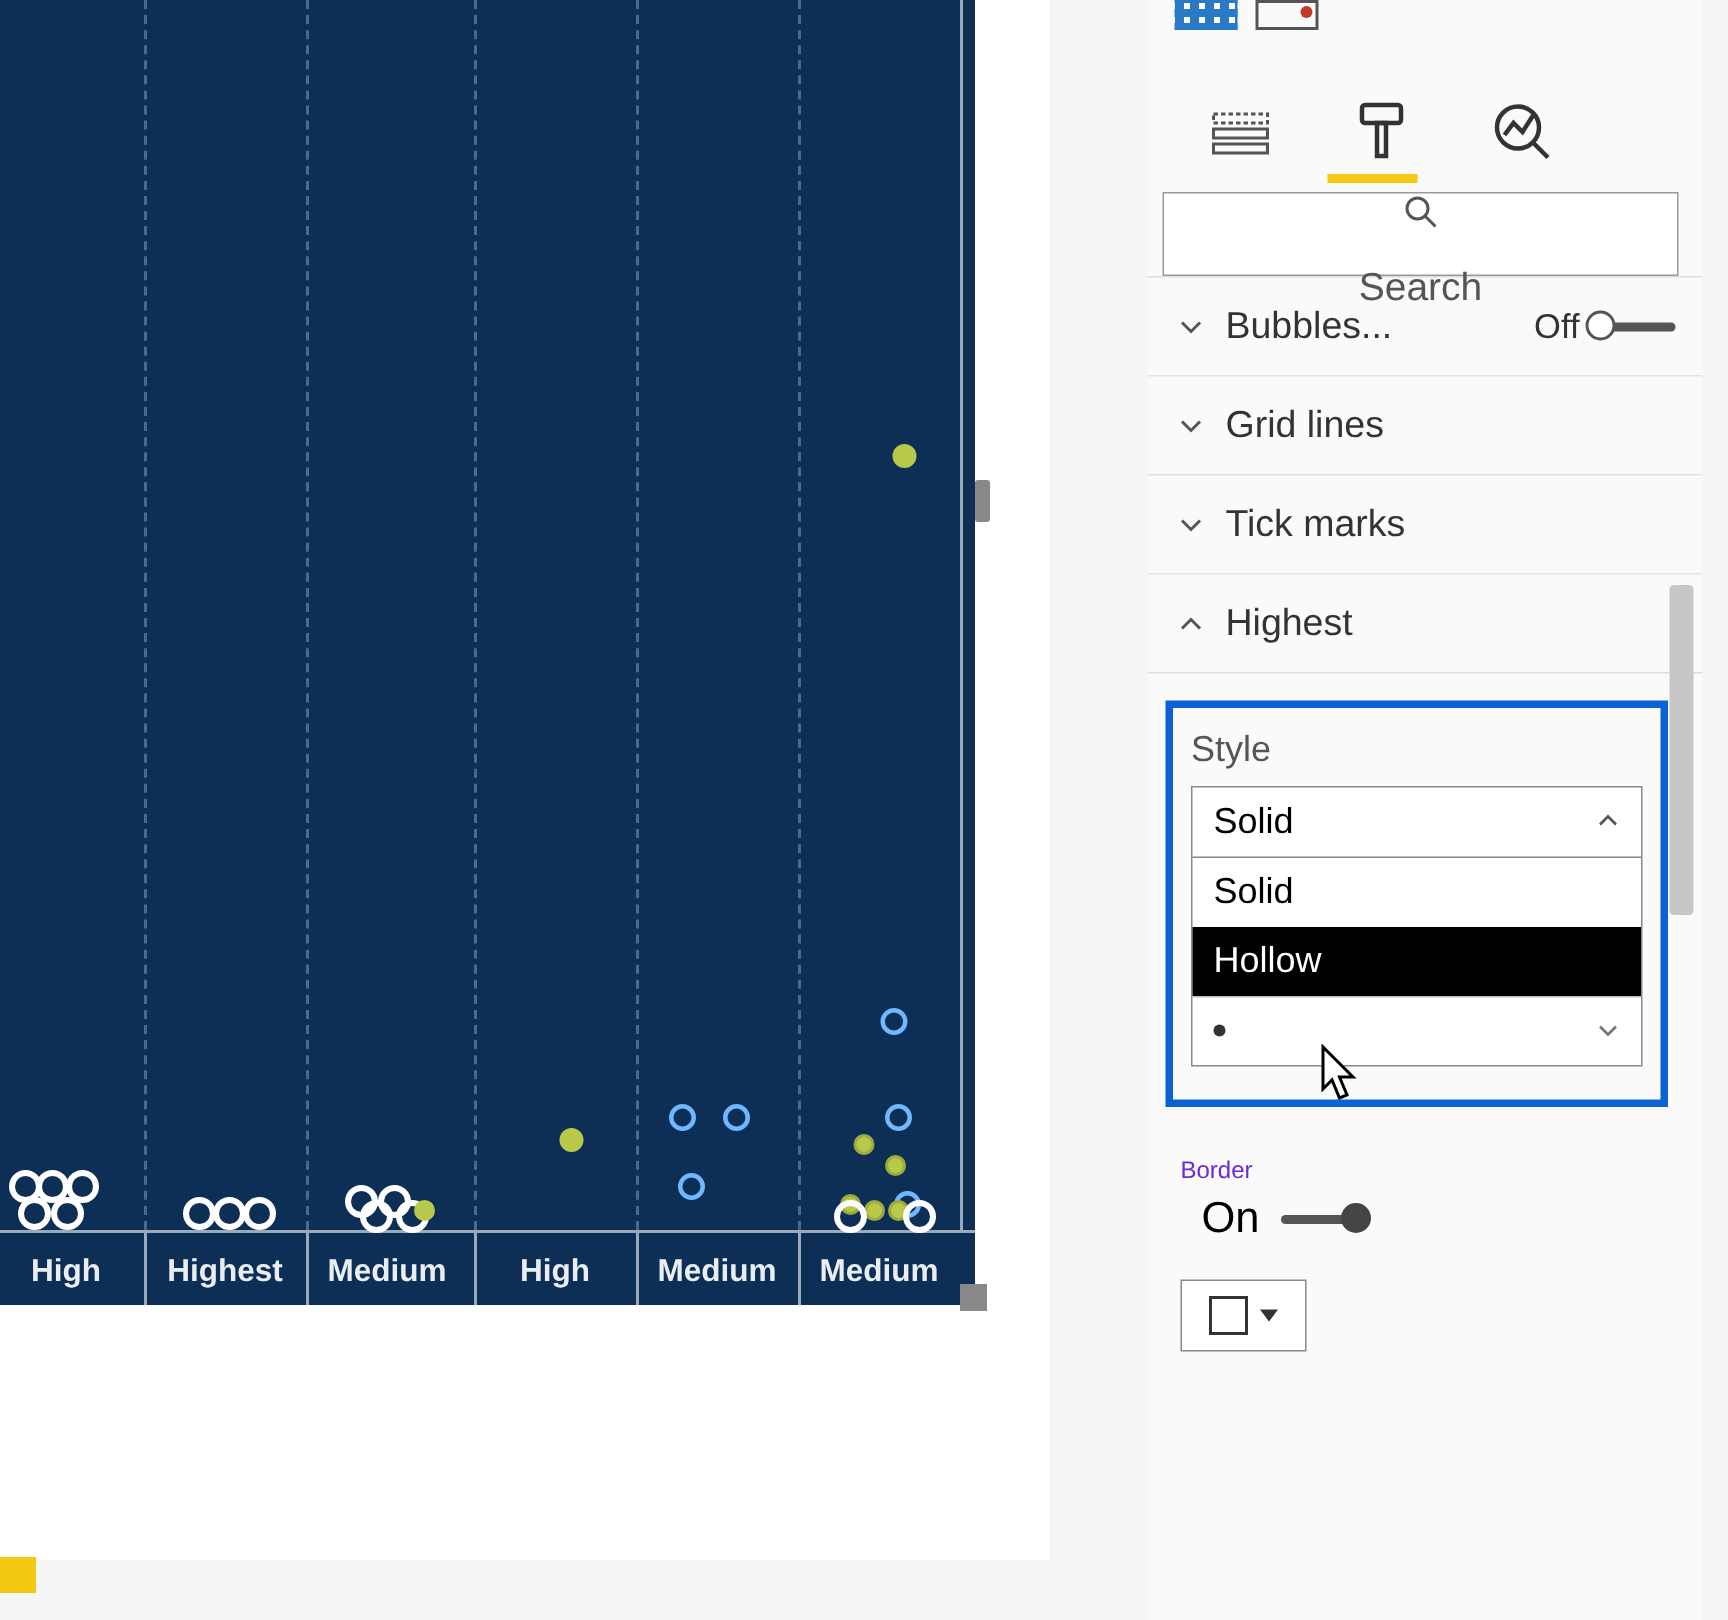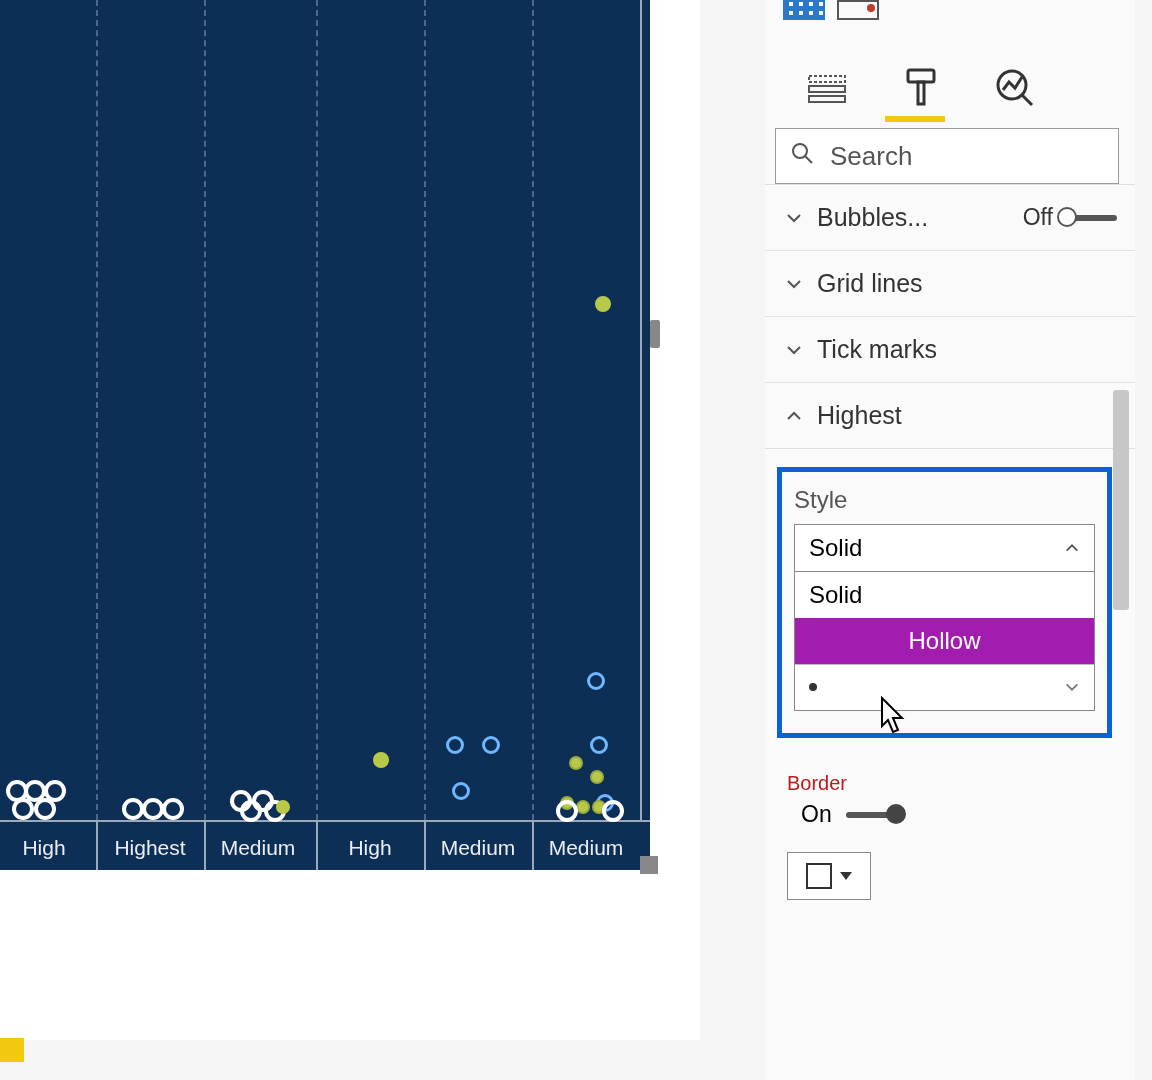--- a/index.html
+++ b/index.html
@@ -19,20 +19,21 @@
     height: 1040px;
     background: #fff;
   }
   .chart-visual {
     position: absolute;
     left: 0;
     top: 0;
     width: 650px;
     height: 870px;
     background: #0d2f56;
+    font-weight: bold;
   }
   .grid-line {
     position: absolute;
     top: 0;
     height: 820px;
     border-left: 2px dashed #4a6a8a;
   }
   .axis-bottom {
     position: absolute;
     top: 820px;
@@ -135,20 +136,21 @@
 
   .search-box {
     margin: 6px 16px 0 10px;
     height: 56px;
     border: 1px solid #999;
     background: #fff;
     display: flex;
     align-items: center;
     padding: 0 14px;
     gap: 16px;
+    flex-direction: column;
   }
   .search-box span.icon { font-size:26px; color:#555; }
   .search-text { font-size:26px; color:#555; }
 
   .accordion {
     border-top: 1px solid #ddd;
     border-bottom: 1px solid #ddd;
   }
   .accordion-row {
     display:flex;
@@ -187,28 +189,28 @@
     background:#fff;
   }
   .dropdown-selected {
     height:46px; display:flex; align-items:center; justify-content:space-between;
     padding: 0 14px; font-size:24px;
   }
   .dropdown-list { border-top:1px solid #888; }
   .dropdown-option {
     height:46px; display:flex; align-items:center; padding:0 14px; font-size:24px;
   }
-  .dropdown-option.highlight { background:#a21caf; color:#fff;justify-content:center; }
+  .dropdown-option.highlight { background:#000000; color:#fff; }
   .dropdown-foot {
     height:46px; border-top:1px solid #bbb; position:relative;
   }
   .dropdown-foot .dot{ position:absolute; left:14px; top:18px; width:8px; height:8px; background:#333; border-radius:50%;}
   .dropdown-foot .chev{ position:absolute; right:14px; top:14px;}
 
-  .plain-label { font-size:20px; padding: 10px 22px 6px 22px; color:#b91c1c;}
+  .plain-label { font-size:16px; padding: 10px 22px 6px 22px; color:#6d28d9;}
   .color-swatch {
     margin:10px 22px; width:84px; height:48px; border:1px solid #888; display:flex; align-items:center; justify-content:center; gap:8px; background:#fff;
   }
   .color-box { width:26px; height:26px; border:2px solid #333; background:#fff;}
   .caret-down { width:0;height:0;border-left:6px solid transparent;border-right:6px solid transparent;border-top:8px solid #333;}
 
   .cursor {
     position:absolute;
     left: 876px;
     top: 696px;
@@ -385,21 +387,21 @@
           <span class="chev"><svg width="16" height="16" viewBox="0 0 18 18" fill="none" stroke="#777" stroke-width="2">
                 <polyline points="3,6 9,12 15,6"></polyline>
               </svg></span>
         </div>
       </div>
     </div>
   </div>
 
   <div class="plain-label">Border</div>
   <div class="toggle toggle-on" style="padding:0 22px 14px 36px; display:flex; gap:14px; align-items:center;">
-    <span style="font-size:23px">On</span>
+    <span style="font-size:29px">On</span>
     <div class="toggle-track">
         <div class="toggle-knob"></div>
       </div>
   </div>
 
   <div class="color-swatch">
     <div class="color-box"></div>
     <div class="caret-down"></div>
   </div>
 

